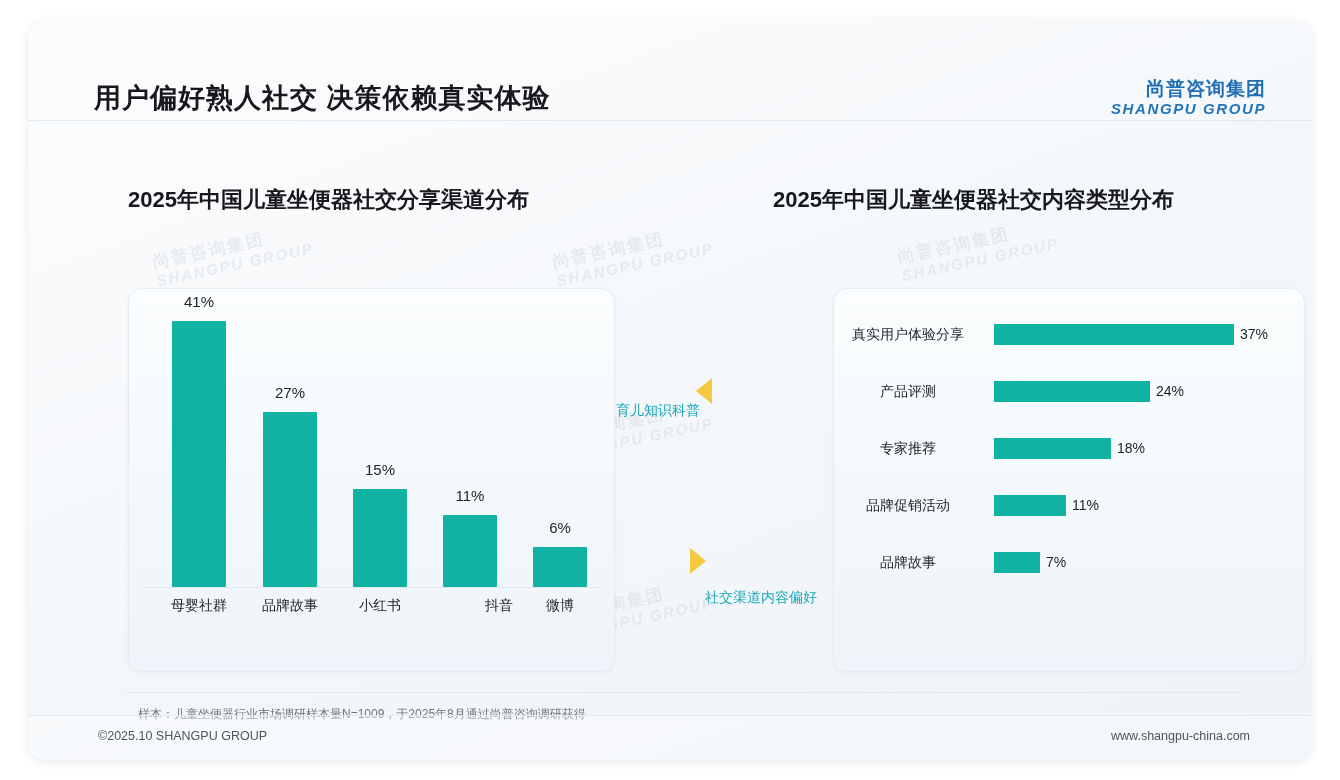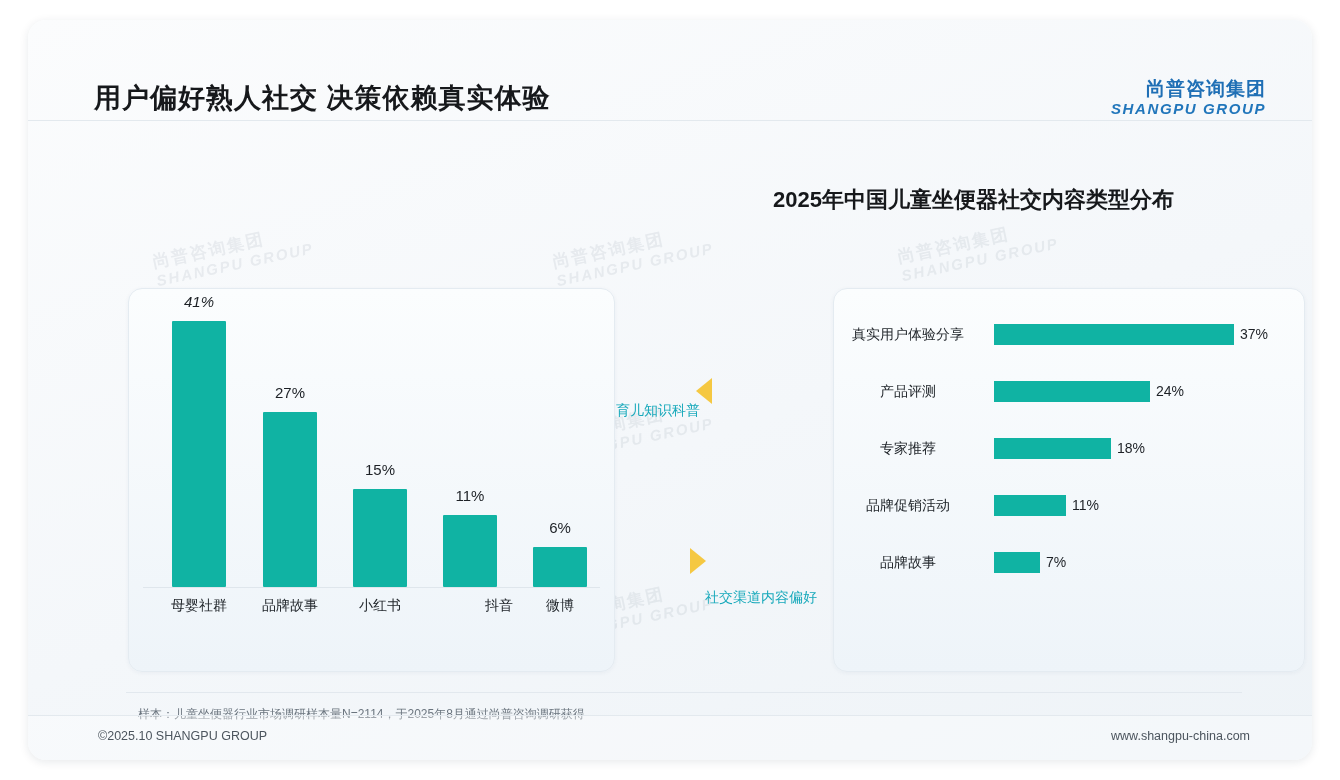--- a/index.html
+++ b/index.html
@@ -278,27 +278,28 @@
     </div>
     <div class="wm" style="left:525px; top:570px;">
       <div class="l1">尚普咨询集团</div>
       <div class="l2">SHANGPU GROUP</div>
     </div>
     <div class="wm" style="left:880px; top:570px;">
       <div class="l1">尚普咨询集团</div>
       <div class="l2">SHANGPU GROUP</div>
     </div>
 
+    <div class="panel-title" id="panel-left-title">2025年中国儿童坐便器社交分享渠道分布</div>
     <div class="panel-title" id="panel-right-title">2025年中国儿童坐便器社交内容类型分布</div>
 
     <div class="panel" id="panel-left">
       <div class="col-chart">
         <div class="col-baseline"></div>
 
-        <div class="col-value" style="left:35px; top:4px;font-style:italic;">41%</div>
+        <div class="col-value" style="left:35px; top:4px;">41%</div>
         <div class="col" style="left:43px; height:266px;"></div>
         <div class="col-label" style="left:27px;">母婴社群</div>
 
         <div class="col-value" style="left:126px; top:95px;">27%</div>
         <div class="col" style="left:134px; height:175px;"></div>
         <div class="col-label" style="left:118px;">品牌故事</div>
 
         <div class="col-value" style="left:216px; top:172px;">15%</div>
         <div class="col" style="left:224px; height:98px;"></div>
         <div class="col-label" style="left:208px;">小红书</div>
@@ -347,21 +348,21 @@
 
       <div class="bar-row" style="top:259px;">
         <div class="bar-label">品牌故事</div>
         <div class="bar" style="width:46px;"></div>
         <div class="bar-value" style="left:212px;">7%</div>
       </div>
 
     </div>
 
     <div class="source-divider"></div>
-    <div class="source-note">样本：儿童坐便器行业市场调研样本量N=2114，于2025年8月通过尚普咨询调研获得</div>
+    <div class="source-note">样本：儿童坐便器行业市场调研样本量N=1009，于2025年8月通过尚普咨询调研获得</div>
 
     <div class="footer">
       <div class="footer-left">©2025.10 SHANGPU GROUP</div>
       <div class="footer-right">www.shangpu-china.com</div>
     </div>
 
   </div>
 </div>
 
 </body></html>

